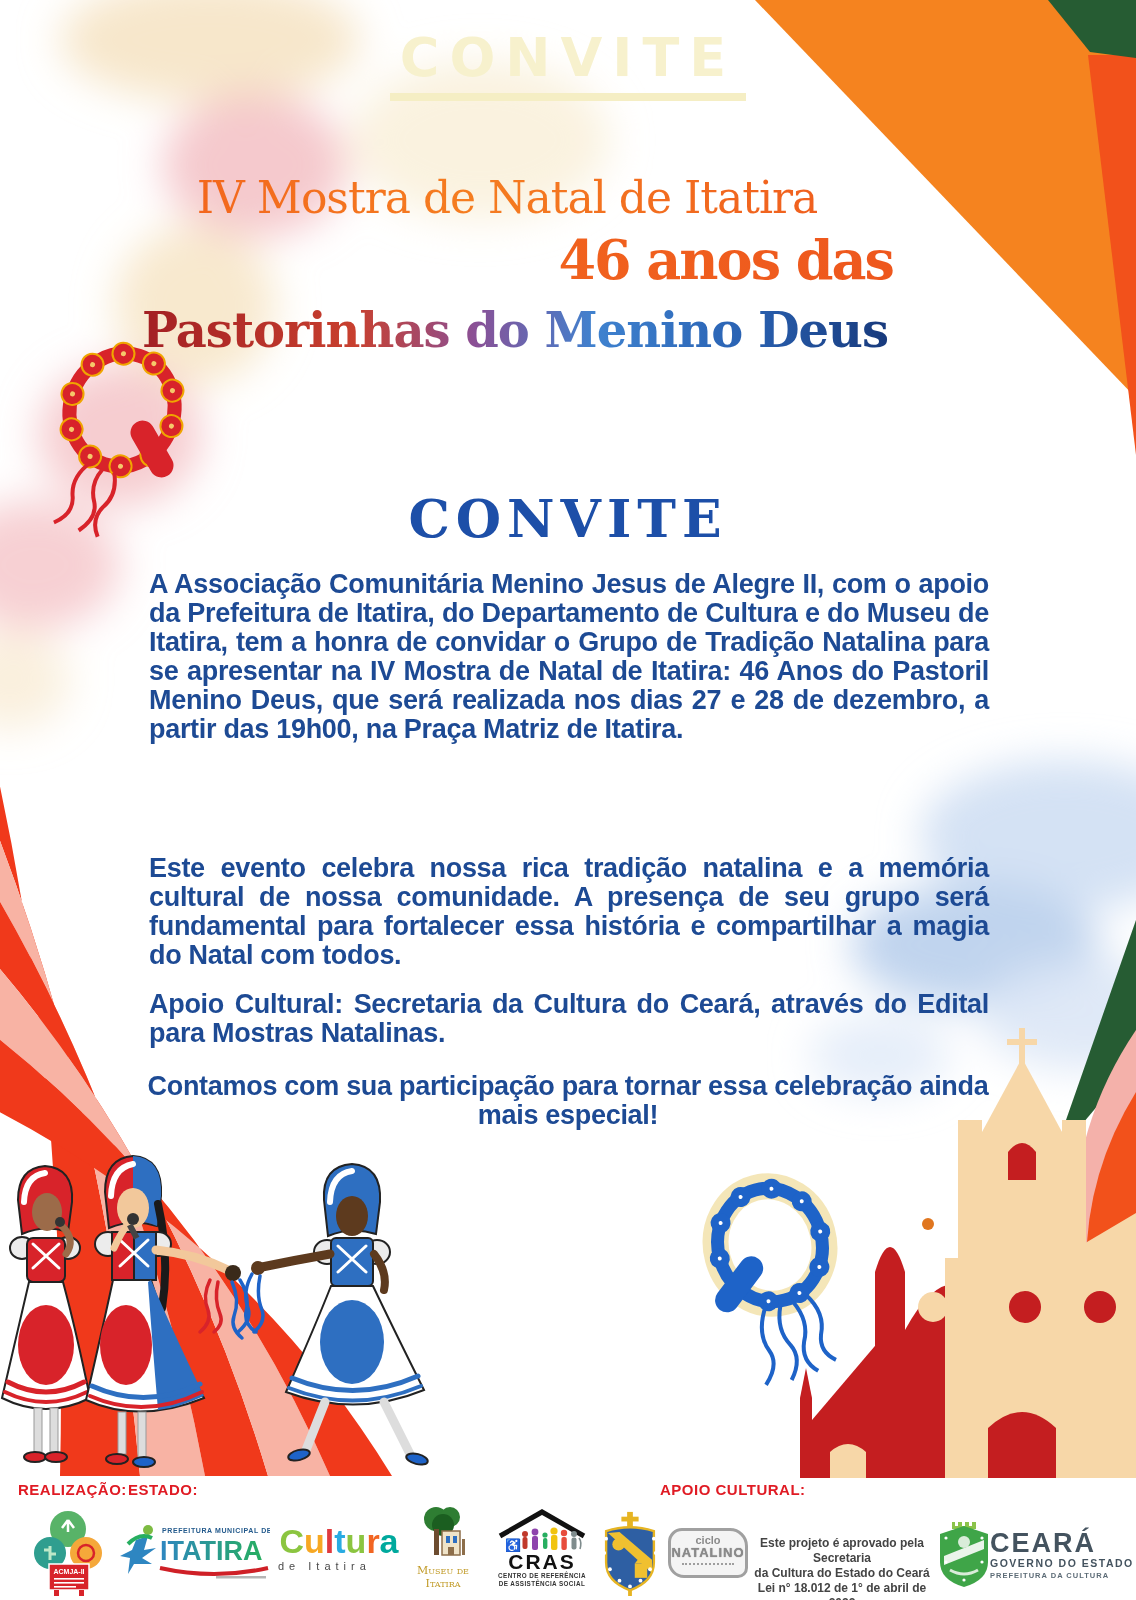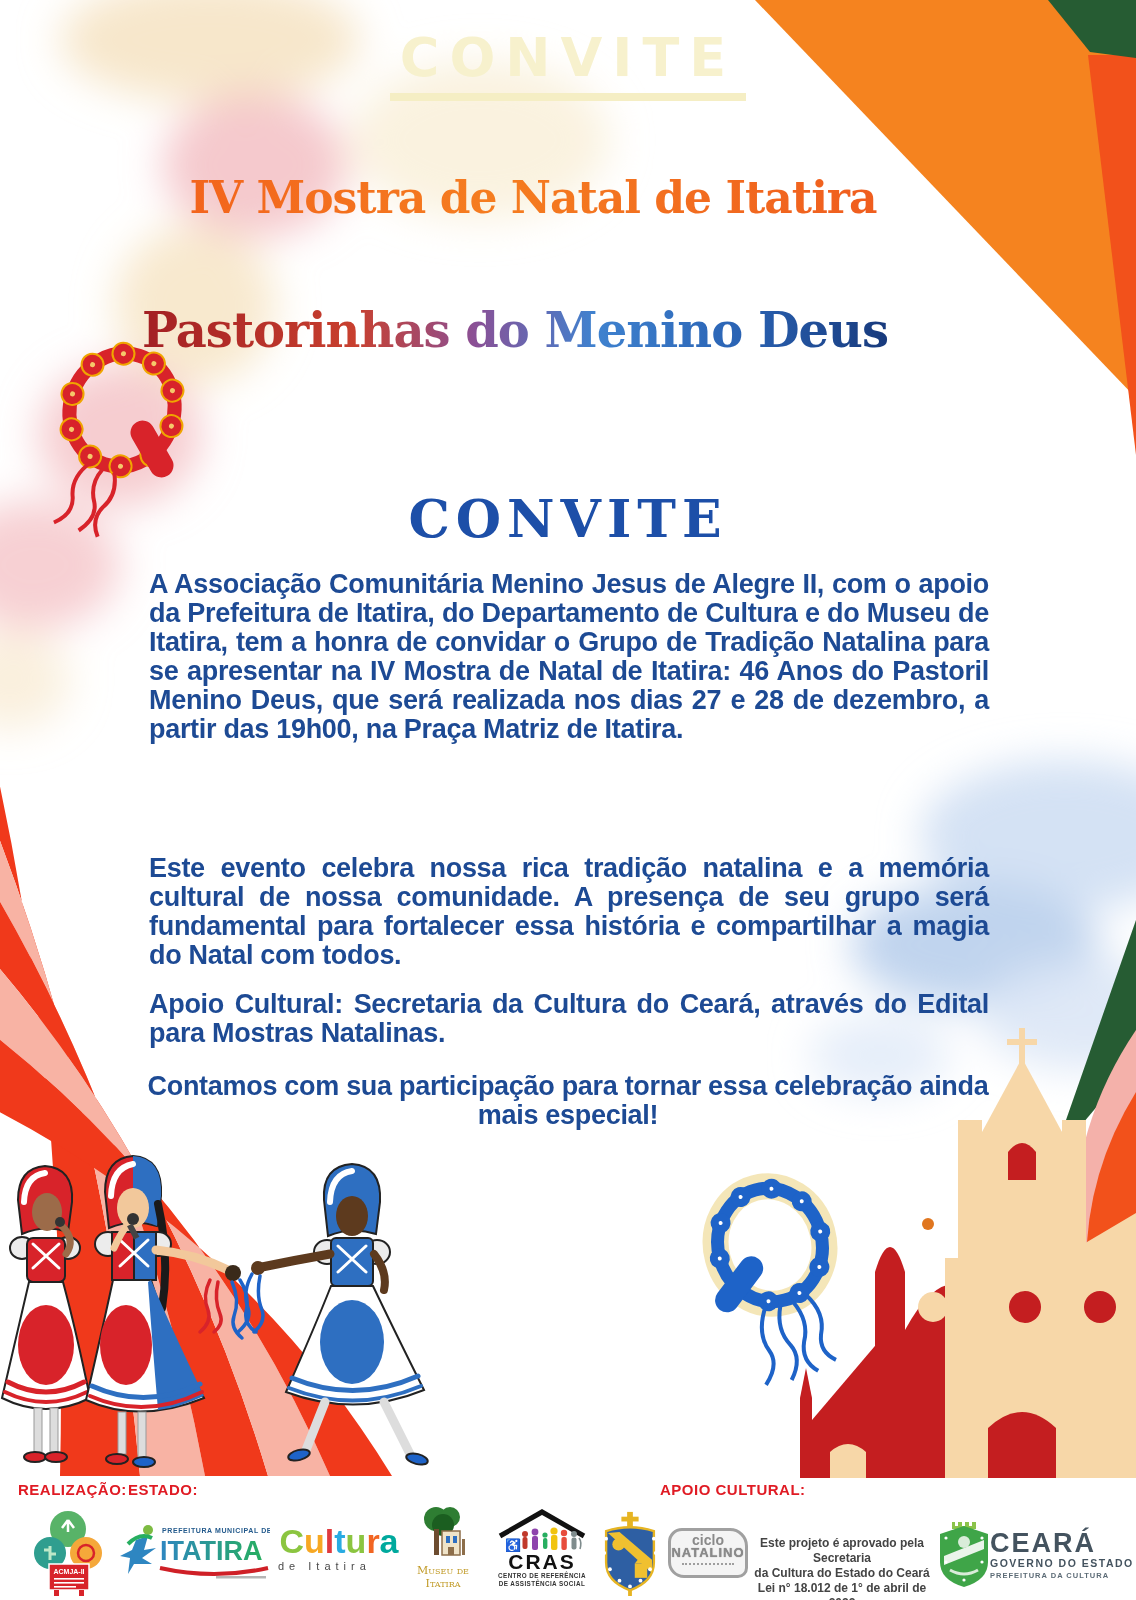--- a/index.html
+++ b/index.html
@@ -6,22 +6,22 @@
   .canvas{position:relative;width:1136px;height:1600px;background:#ffffff;overflow:hidden;
           font-family:"Liberation Sans",sans-serif;}
   svg{display:block;}
   .bg{position:absolute;left:0;top:0;width:1136px;height:1600px;}
 
   .watermark{position:absolute;top:26px;left:0;width:100%;text-align:center;}
   .watermark span{display:inline-block;font-family:"DejaVu Sans",sans-serif;font-weight:bold;
     font-size:54px;letter-spacing:10px;color:#f7f1cd;border-bottom:8px solid #f5eec4;
     padding:0 10px 4px 10px;}
 
-  .title1{position:absolute;top:172px;left:148px;width:770px;text-align:center;
-    font-family:"DejaVu Serif",serif;font-weight:bold;font-size:44px;letter-spacing:-1px;
+  .title1{position:absolute;top:172px;left:122px;width:770px;text-align:center;
+    font-family:"DejaVu Serif",serif;font-weight:normal;font-size:44px;letter-spacing:-1px;
     background:linear-gradient(90deg,#f2611c 0%,#f57d20 45%,#ef5a1e 100%);
     -webkit-background-clip:text;background-clip:text;color:transparent;}
   .title2{position:absolute;top:228px;left:130px;width:763px;text-align:right;
     font-family:"DejaVu Serif",serif;font-weight:bold;font-size:54px;letter-spacing:-2px;
     background:linear-gradient(90deg,#f4701f 0%,#ee571d 100%);
     -webkit-background-clip:text;background-clip:text;color:transparent;}
   .title3{position:absolute;top:302px;left:115px;width:800px;text-align:center;
     font-family:"DejaVu Serif",serif;font-weight:bold;font-size:48px;letter-spacing:-1px;
     background:linear-gradient(90deg,#9e1b21 0%,#c8402f 30%,#8a5096 45%,#3f82cf 60%,#2a63b4 78%,#143272 100%);
     -webkit-background-clip:text;background-clip:text;color:transparent;}
@@ -41,21 +41,21 @@
 
   .logo{position:absolute;}
   .cultura-big{font-size:34px;font-weight:bold;letter-spacing:0;line-height:34px;}
   .cultura-sub{font-size:11px;color:#4a4a4a;letter-spacing:5px;margin-top:2px;text-align:left;}
   .museu-txt{font-family:"DejaVu Serif",serif;font-variant:small-caps;font-size:11px;
     color:#c19a26;text-align:center;margin-top:1px;}
   .cras-big{font-size:21px;font-weight:900;color:#111;letter-spacing:2px;line-height:20px;}
   .cras-sub{font-size:6.3px;color:#333;font-weight:bold;letter-spacing:0.4px;line-height:7.5px;}
   .ciclo-box{width:80px;height:50px;border:3px solid #a0a0a0;border-radius:14px 18px 10px 16px;
     background:#f4f4f4;text-align:center;box-sizing:border-box;padding-top:4px;}
-  .ciclo-1{font-size:14px;color:#8a8a8a;font-weight:bold;line-height:11px;}
+  .ciclo-1{font-size:11px;color:#8a8a8a;font-weight:bold;line-height:11px;}
   .ciclo-2{font-size:13px;color:#8a8a8a;font-weight:900;letter-spacing:1px;line-height:14px;
     text-shadow:0 0 1px #777;}
   .approval{font-size:12px;color:#444;line-height:15px;text-align:center;font-weight:bold;}
   .ceara-wrap{display:flex;align-items:center;}
   .ceara-big{font-size:27px;font-weight:900;color:#44535f;letter-spacing:2px;line-height:26px;}
   .ceara-mid{font-size:10.5px;font-weight:bold;color:#44535f;letter-spacing:1.5px;line-height:14px;}
   .ceara-small{font-size:7.5px;font-weight:bold;color:#5c6b76;letter-spacing:1px;line-height:11px;}
   .pref-wrap{position:relative;}
 </style>
 </head>
@@ -284,20 +284,21 @@
         <ellipse cx="299" cy="1455" rx="11" ry="5" fill="#1e63c8" stroke="#222" stroke-width="2" transform="rotate(-14 299 1455)"></ellipse>
         <ellipse cx="417" cy="1459" rx="11" ry="5" fill="#1e63c8" stroke="#222" stroke-width="2" transform="rotate(14 417 1459)"></ellipse>
       </g>
     </g>
   </svg>
 
   <div class="watermark">
     <span>CONVITE</span>
   </div>
   <div class="title1">IV Mostra de Natal de Itatira</div>
+  <div class="title2">46 anos das</div>
   <div class="title3">Pastorinhas do Menino Deus</div>
   <div class="heading">CONVITE</div>
 
   <p class="para p1">A Associação Comunitária Menino Jesus de Alegre II, com o apoio da Prefeitura de Itatira, do Departamento de Cultura e do Museu de Itatira, tem a honra de convidar o Grupo de Tradição Natalina para se apresentar na IV Mostra de Natal de Itatira: 46 Anos do Pastoril Menino Deus, que será realizada nos dias 27 e 28 de dezembro, a partir das 19h00, na Praça Matriz de Itatira.</p>
   <p class="para p3">Apoio Cultural: Secretaria da Cultura do Ceará, através do Edital para Mostras Natalinas.</p>
   <p class="para p2">Este evento celebra nossa rica tradição natalina e a memória cultural de nossa comunidade. A presença de seu grupo será fundamental para fortalecer essa história e compartilhar a magia do Natal com todos.</p>
   <p class="para p4">Contamos com sua participação para tornar essa celebração ainda mais especial!</p>
 
   <div class="flabel lbl-real">REALIZAÇÃO:</div>
   <div class="flabel lbl-apoio">ESTADO:</div>

